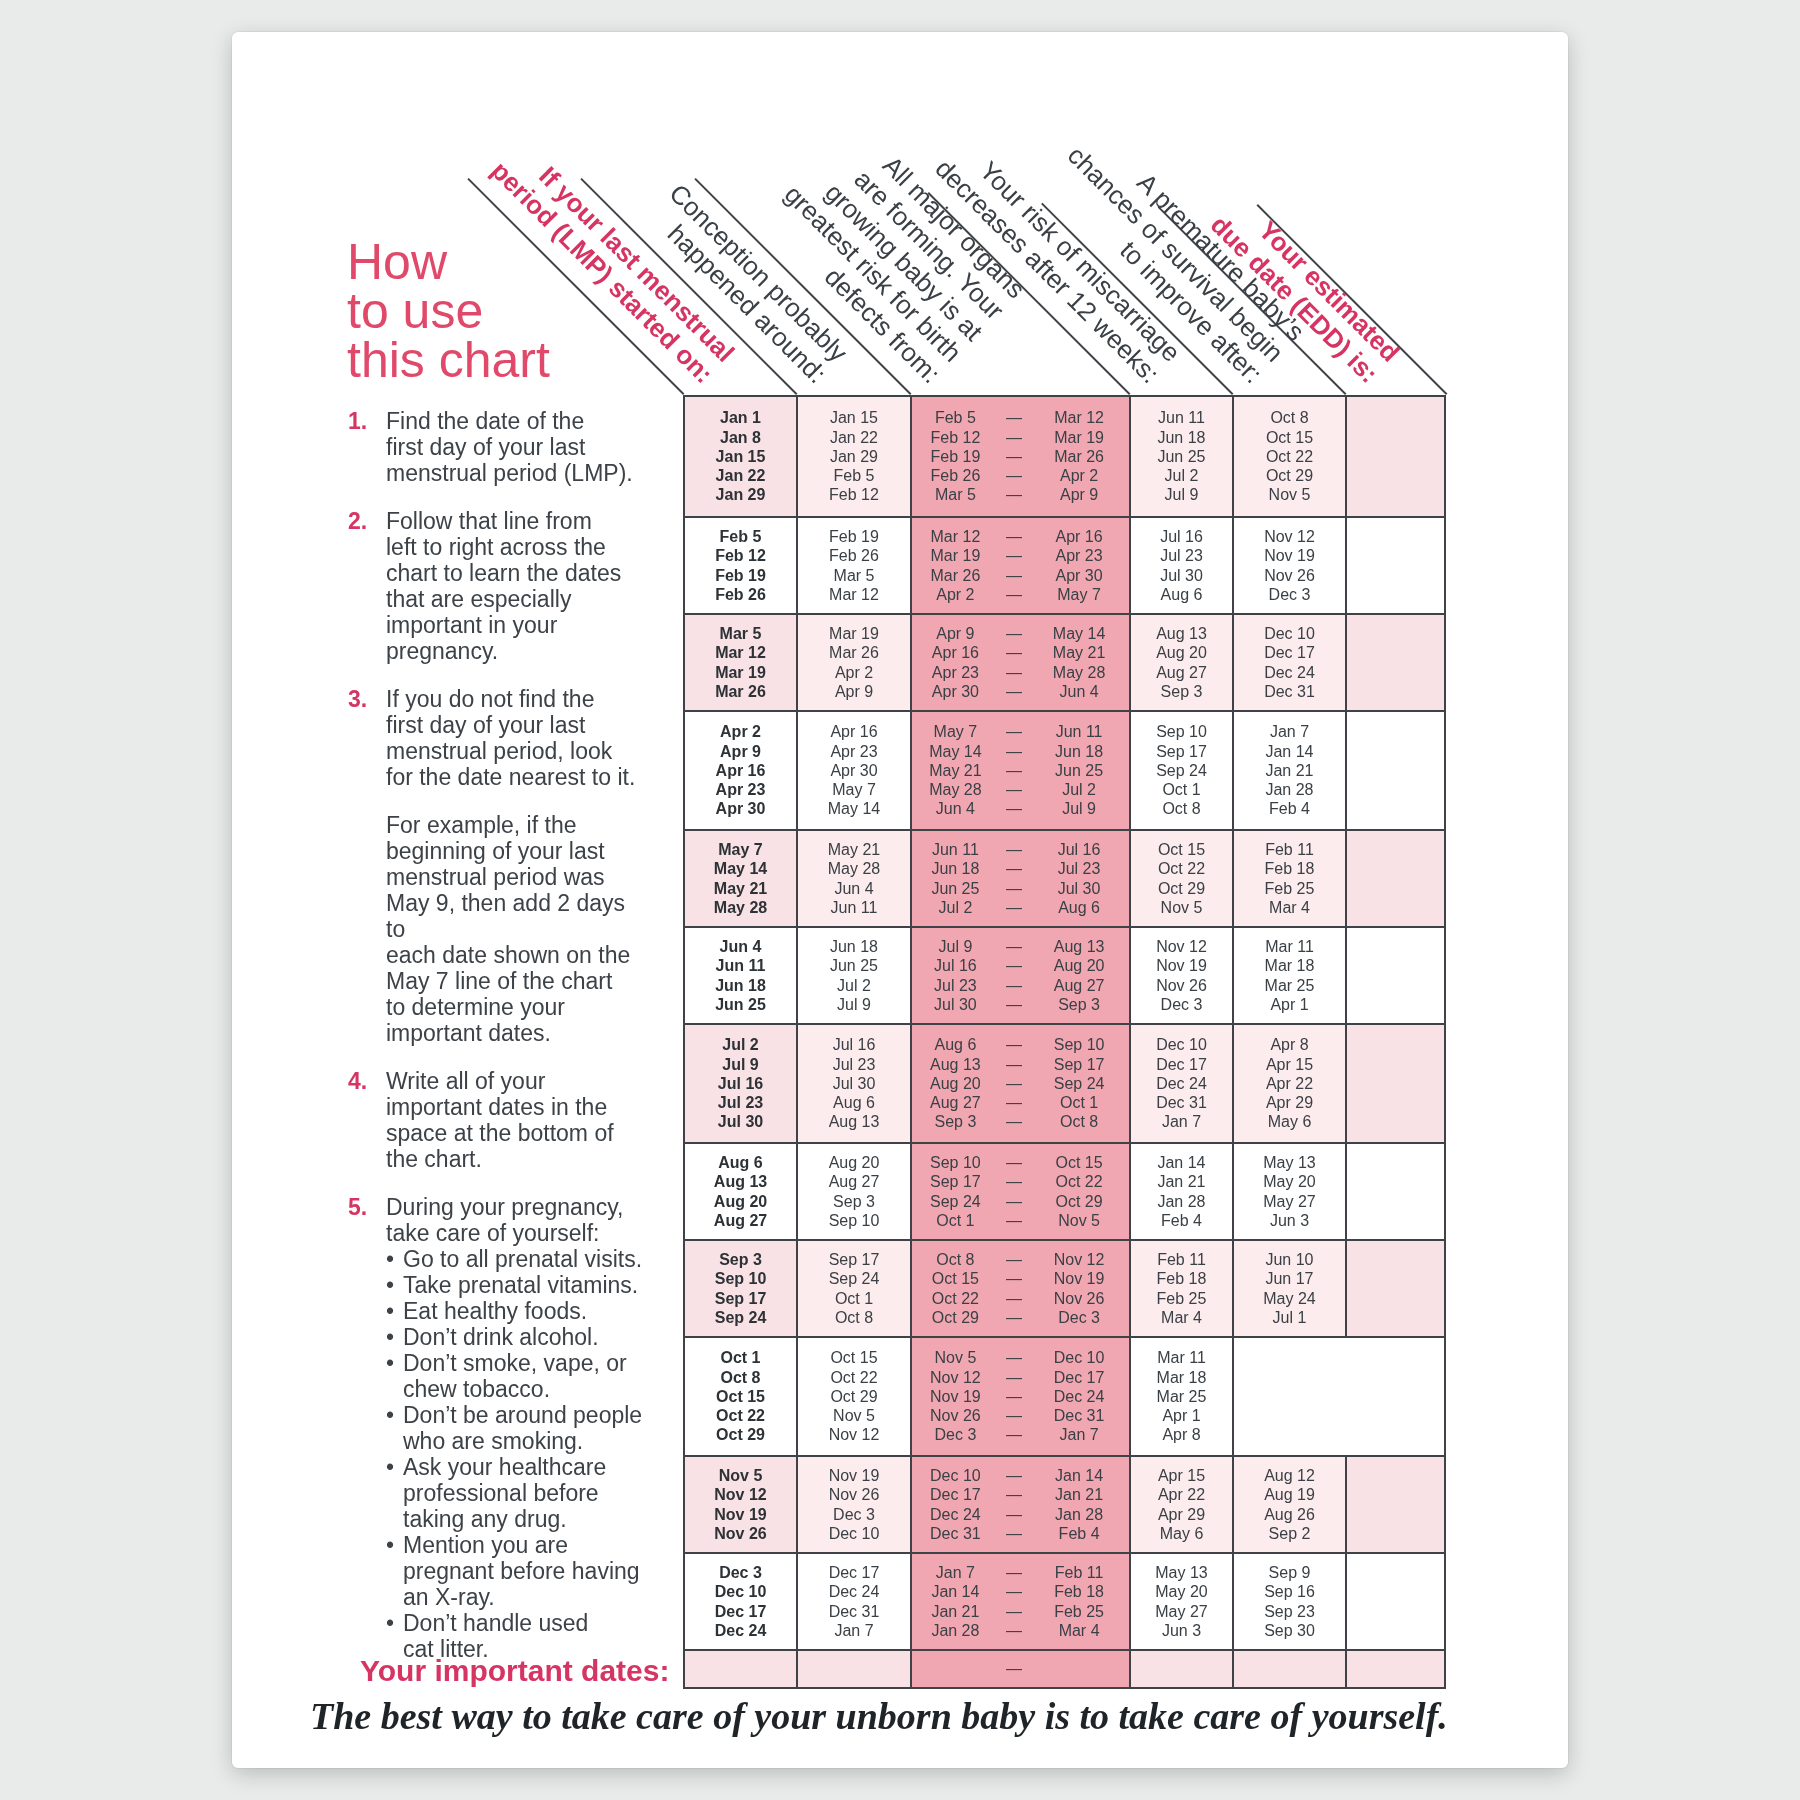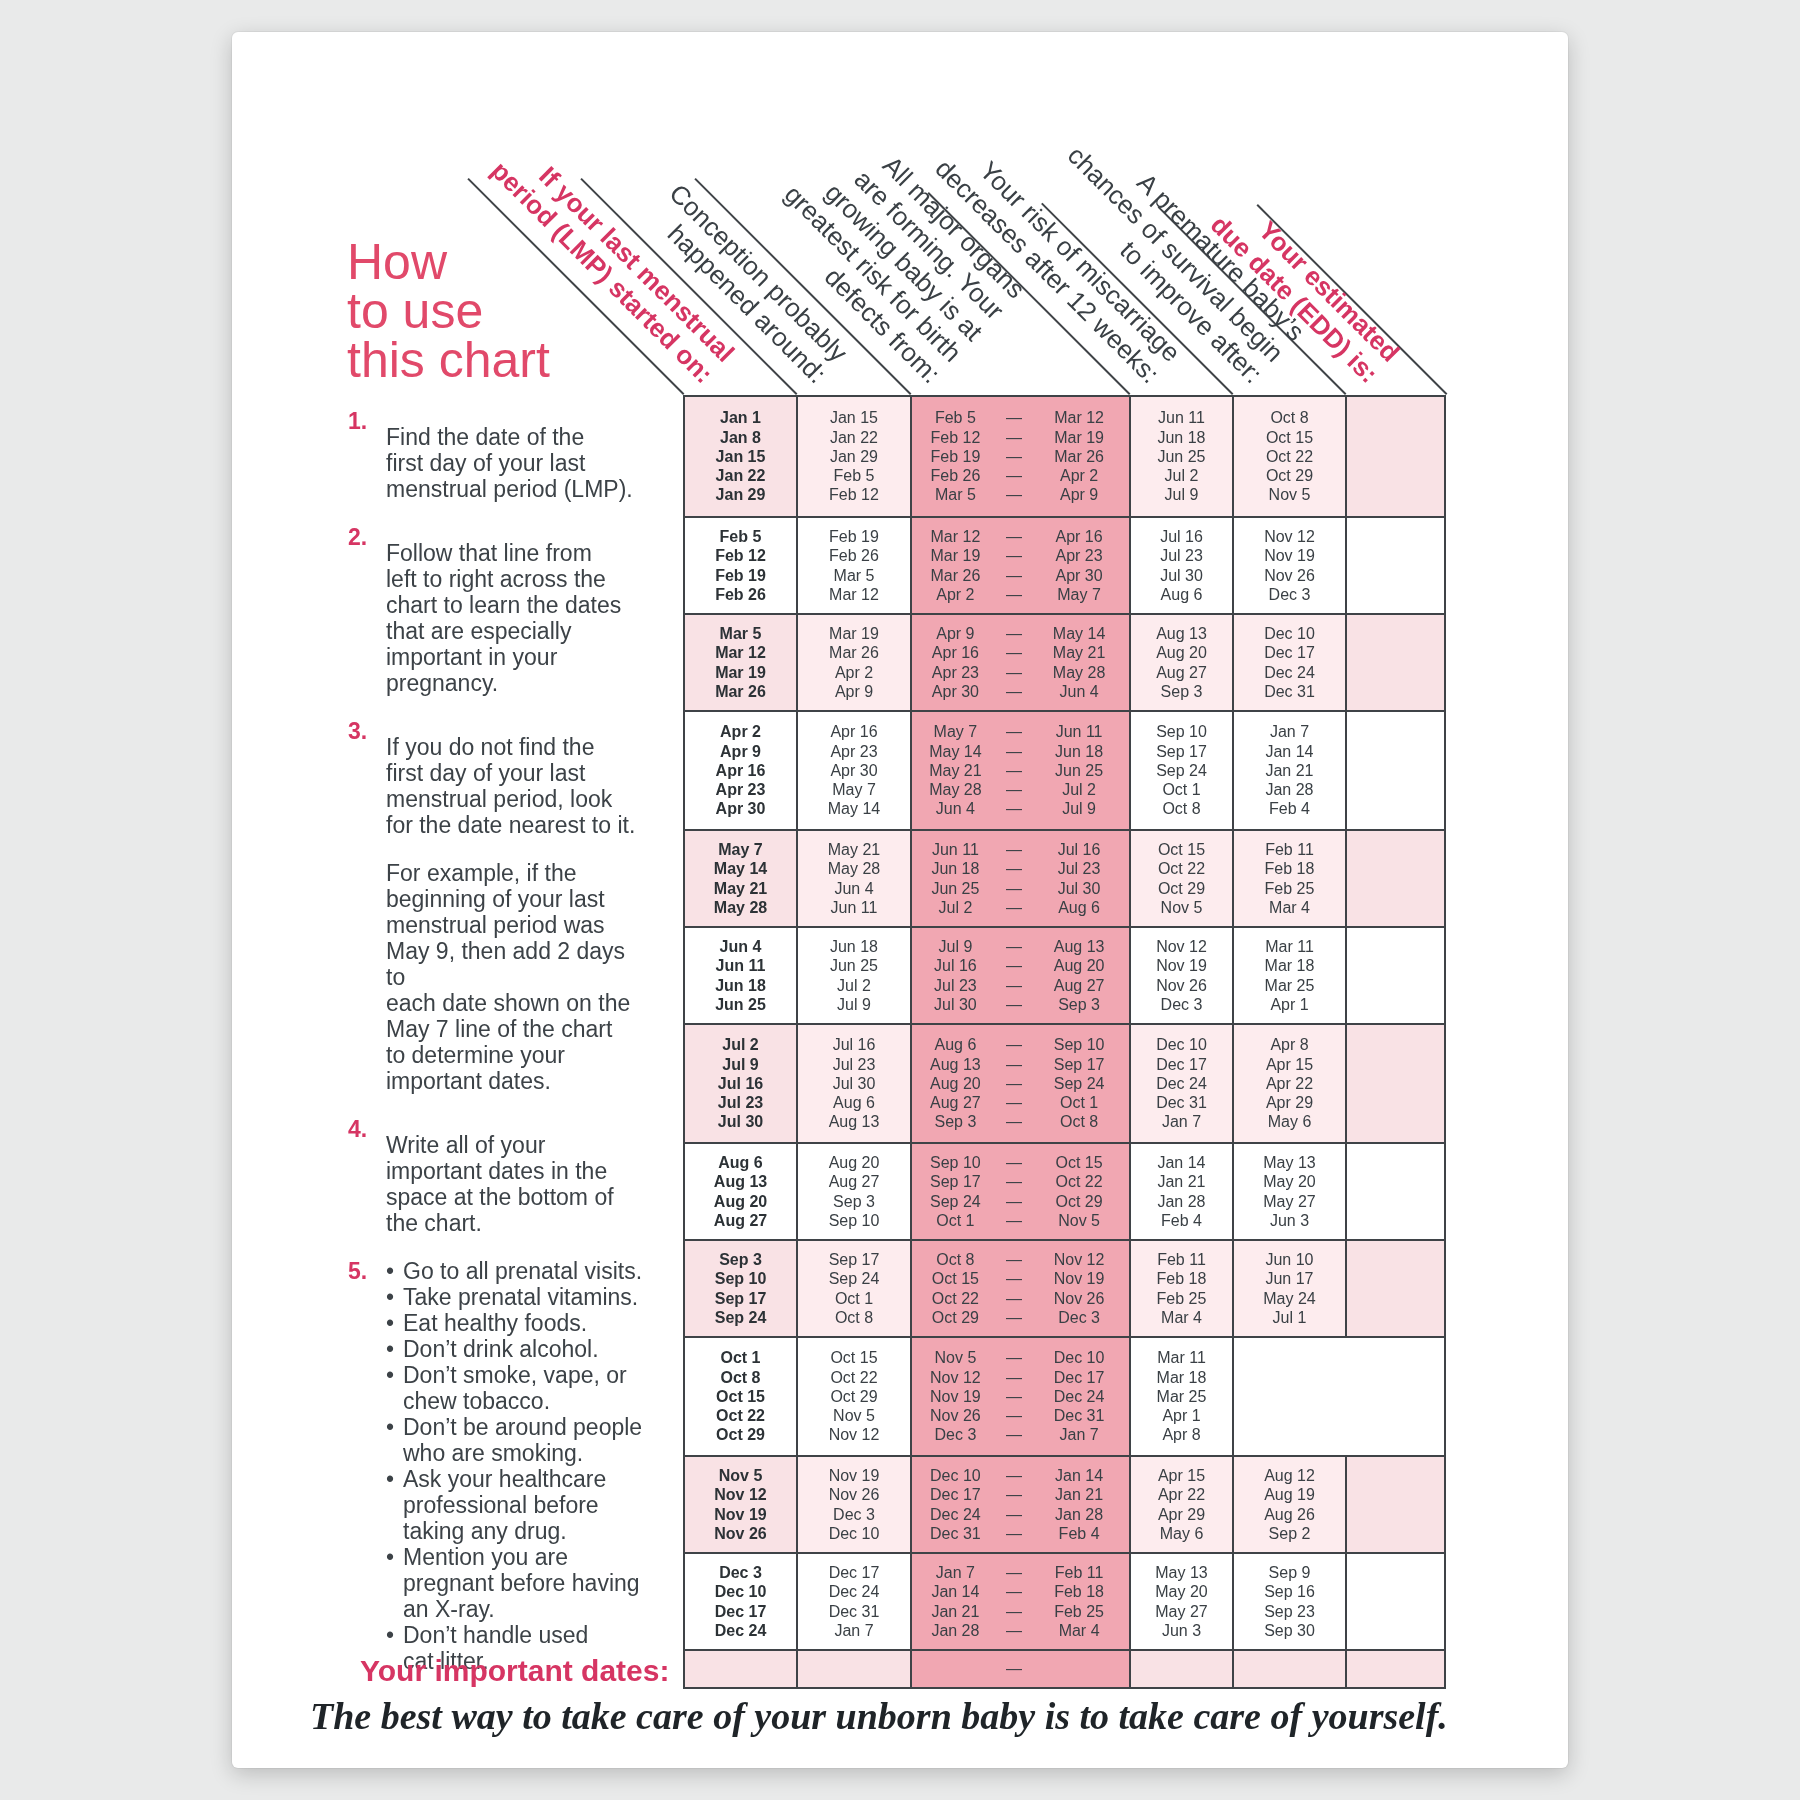--- a/index.html
+++ b/index.html
@@ -25,21 +25,21 @@
   .howto{
     position:absolute;left:115px;top:206px;
     font-size:50px;line-height:49px;font-weight:normal;color:#e1496a;
     white-space:pre-line;
   }
   
   .steps{position:absolute;left:116px;top:376px;width:300px;color:#3c4247;}
   .step{display:flex;margin-bottom:22px;}
   .step-num{width:38px;flex:0 0 38px;font-weight:bold;color:#d63563;font-size:23px;line-height:26px;}
   .step-body{flex:1;font-size:23px;line-height:26px;}
-  .step-text{white-space:pre-line;margin-top:16px;}
+  .step-text{white-space:pre-line;}
   .step-example{white-space:pre-line;margin-top:22px;}
   .bullets{margin-top:0;}
   .bullet{display:flex;}
   .bullet-dot{width:17px;flex:0 0 17px;}
   .bullet-text{flex:1;white-space:pre-line;}
   
   .diag-line{
     position:absolute;height:2px;background:#3f4347;
     transform-origin:100% 100%;transform:rotate(45deg);
   }
@@ -135,20 +135,22 @@
         <div class="step-body">
           <div class="step-text">Write all of your
 important dates in the
 space at the bottom of
 the chart.</div>
         </div>
       </div>
       <div class="step">
         <div class="step-num">5.</div>
         <div class="step-body">
+          <div class="step-text">During your pregnancy,
+take care of yourself:</div>
           <div class="bullets">
             <div class="bullet">
               <span class="bullet-dot">•</span>
               <span class="bullet-text">Go to all prenatal visits.</span>
             </div>
             <div class="bullet">
               <span class="bullet-dot">•</span>
               <span class="bullet-text">Take prenatal vitamins.</span>
             </div>
             <div class="bullet">

